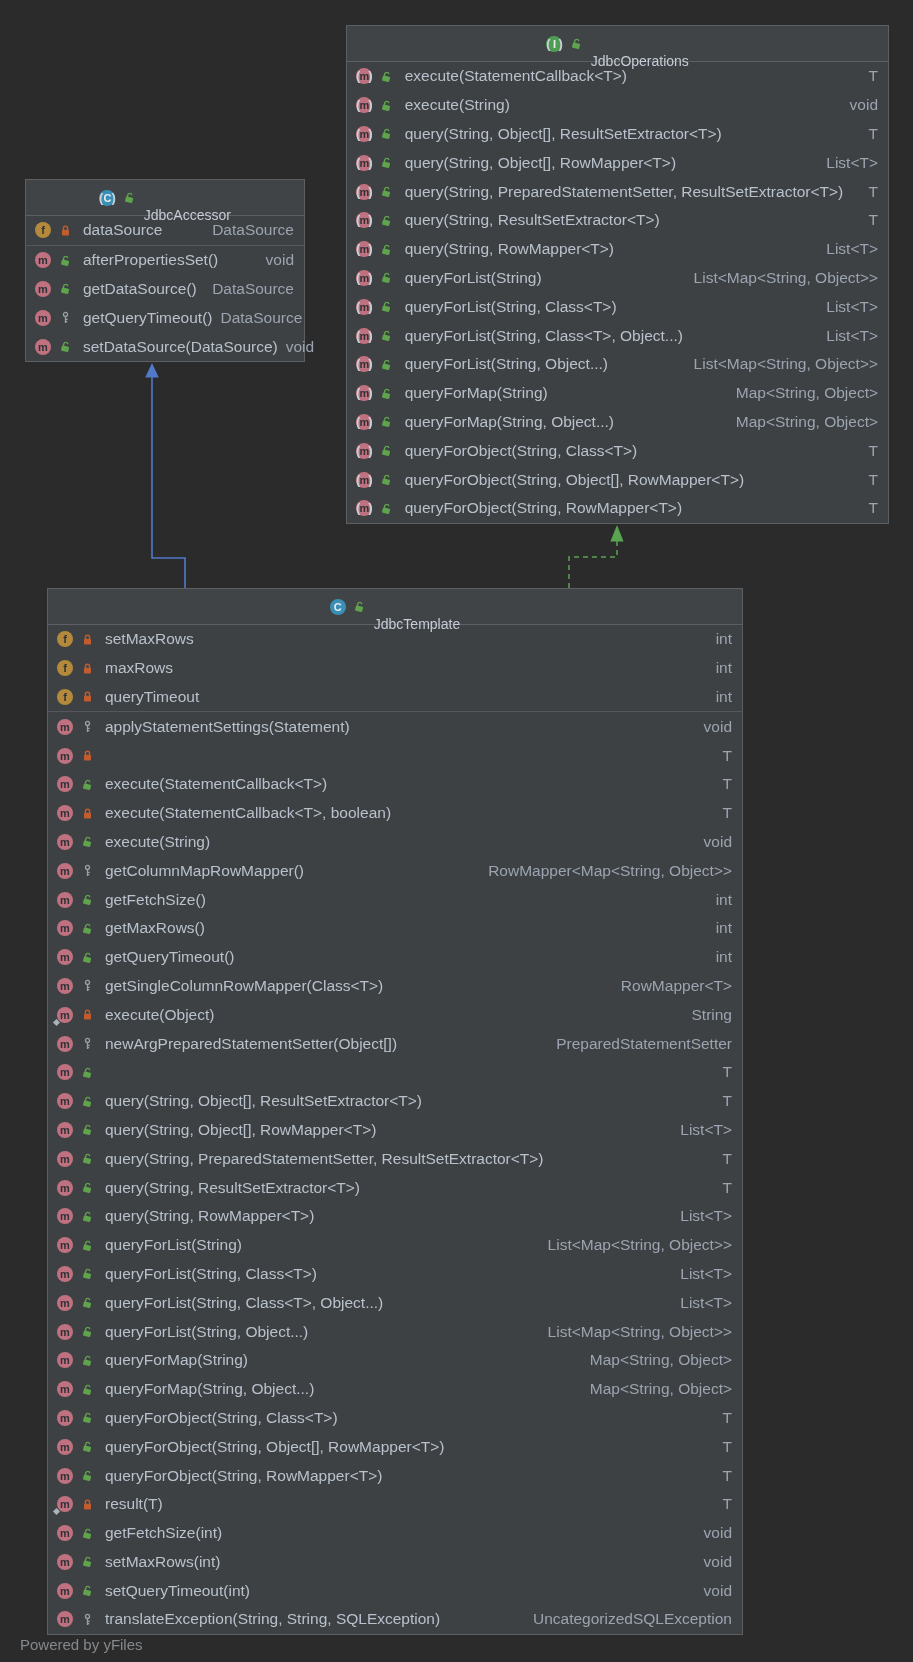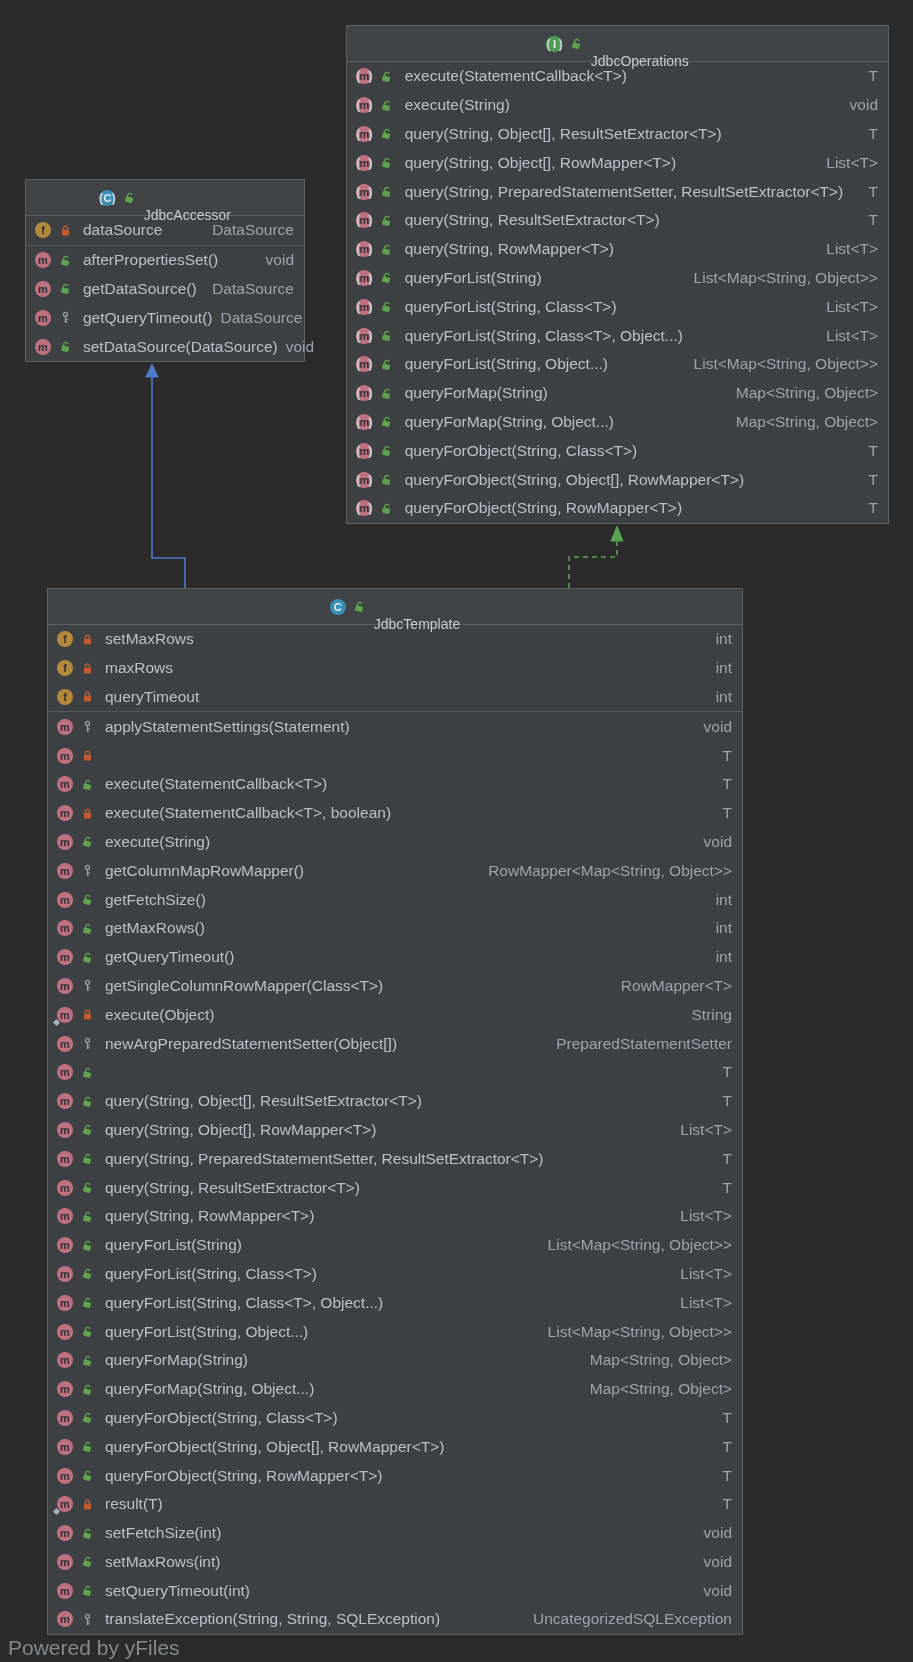--- a/index.html
+++ b/index.html
@@ -36,21 +36,21 @@
   .abstract::before{content:"(";margin-right:-4px;}
   .abstract::after{content:")";margin-left:-4px;}
   .sdiamond{position:absolute;left:-3px;bottom:-2px;width:5px;height:5px;
       background:var(--c-static);transform:rotate(45deg);z-index:3;}
   .vis{width:14px;height:14px;display:inline-flex;align-items:center;justify-content:center;
       margin-left:7px;flex:0 0 auto;}
   .uml-header .vis{margin-left:0;}
   #box-ops{left:346px;top:25px;width:543px;}
   #box-acc{left:25px;top:179px;width:280px;}
   #box-tpl{left:47px;top:588px;width:696px;}
-  .footer{position:absolute;left:8px;top:1636px;font-size:21px;color:var(--c-footer);}
+  .footer{position:absolute;left:20px;top:1636px;font-size:15px;color:var(--c-footer);}
 </style>
 </head>
 <body>
 
 <svg class="edges">
   <g>
     <polyline points="185,588 185,558 152,558 152,377" fill="none" stroke-width="1.6" stroke="#5179c9"></polyline>
     <polygon points="152,363 145.2,377.5 158.8,377.5" stroke="none" fill="#5179c9"></polygon>
   </g>
   <g>
@@ -791,21 +791,21 @@
       <div class="row">
         <span class="micon-wrap">
           <span class="mcirc m-m">m</span>
         </span>
         <span class="vis">
           <svg width="13" height="13" viewBox="0 0 13 13" style="transform:rotate(14deg)">
             <path d="M4.2 6.4 V4.5 a2.1 2.1 0 0 1 4 -0.9" fill="none" stroke="#5fa34c" stroke-width="1.4"></path>
             <rect x="2.9" y="6.1" width="7.4" height="5.4" rx="1" fill="#5fa34c"></rect>
           </svg>
         </span>
-        <span class="mname">setFetchSize(int)</span>
+        <span class="mname">getFetchSize(int)</span>
         <span class="mtype">void</span>
       </div>
       <div class="row">
         <span class="micon-wrap">
           <span class="mcirc m-m">m</span>
         </span>
         <span class="vis">
           <svg width="13" height="13" viewBox="0 0 13 13" style="transform:rotate(14deg)">
             <path d="M4.2 6.4 V4.5 a2.1 2.1 0 0 1 4 -0.9" fill="none" stroke="#5fa34c" stroke-width="1.4"></path>
             <rect x="2.9" y="6.1" width="7.4" height="5.4" rx="1" fill="#5fa34c"></rect>

